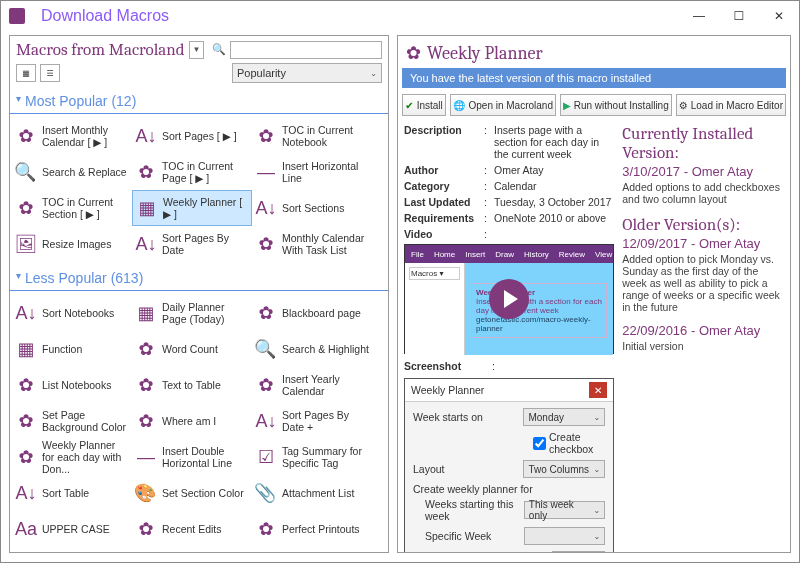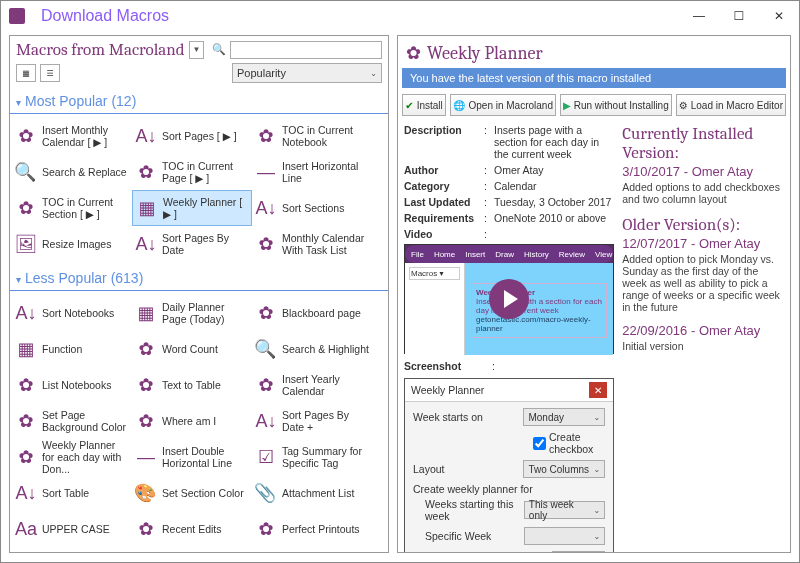--- a/index.html
+++ b/index.html
@@ -12,21 +12,21 @@
 .content { display: flex; height: 530px; padding: 4px 8px 8px 8px; }
 .leftpane { width: 380px; border: 1px solid #999; display: flex; flex-direction: column; margin-right: 8px; }
 .lp-header { display: flex; align-items: center; padding: 4px 6px 2px 6px; gap: 4px; }
 .lp-title { font-family: Cambria, serif; font-size: 17px; color: #80397B; flex: 0 0 auto; }
 .dropdown-btn { width: 18px; height: 18px; border: 1px solid #aaa; display:flex;align-items:center;justify-content:center; font-size:9px; cursor:pointer; }
 .search-icon { width: 16px; height: 16px; display:inline-flex;align-items:center;justify-content:center; color:#555; margin-left:4px; }
 .search-input { flex:1; border:1px solid #aaa; height:18px; padding:0 4px; font-size:11px; }
 .lp-row2 { display:flex; align-items:center; padding:2px 6px 6px 6px; gap:4px; }
 .view-btn { width:20px;height:18px;border:1px solid #aaa;display:flex;align-items:center;justify-content:center;font-size:8px;cursor:pointer;}
 .sort-select { width:150px; height:20px; border:1px solid #aaa; background:#eee; padding:0 4px; font-size:11px; display:flex;align-items:center;justify-content:space-between;cursor:pointer; margin-left:auto;}
-.section-hdr { background:#fff; padding:4px 6px; font-family: Cambria,serif; font-size:14px; color:#6091e0; border-bottom:1px solid #6091e0; display:flex;align-items:flex-end; }
+.section-hdr { background:#fff; padding:4px 6px; font-family: Cambria,serif; font-size:14px; color:#6091e0; border-bottom:1px solid #6091e0; display:flex;align-items:flex-start; }
 .section-hdr::before { content:"▾"; font-size:10px; margin-right:4px; color:#6091e0;}
 .grid { display:flex; flex-wrap:wrap; padding:4px 2px; overflow-y:auto; }
 .grid-container { flex:1; overflow-y:auto; }
 .item { width: 120px; height:36px; display:flex; align-items:center; padding:2px; cursor:pointer; }
 .item.selected { background:#cde8ff; border:1px solid #7ab4e8; }
 .item-icon { width:24px;height:24px; display:flex;align-items:center;justify-content:center; flex-shrink:0; }
 .item-label { font-size:10.5px; line-height:1.15; padding-left:4px; }
 .gear-sm { font-size:18px; color:#80397B; }
 
 .rightpane { flex:1; display:flex; overflow:hidden; }
@@ -38,21 +38,21 @@
 .actbtn { flex:1; border:1px solid #aaa; background:linear-gradient(#fff,#eee); height:22px; display:flex;align-items:center;justify-content:center; gap:3px; font-size:10px; cursor:pointer; padding:0 2px; white-space:nowrap; }
 .actbtn span.ic { font-size:10px; }
 .d-body { flex:1; display:flex; overflow:hidden; }
 .d-left { flex:1.3; padding:4px 6px; overflow-y:auto; font-size:10.5px;}
 .d-right { flex:1; padding:4px 6px 4px 2px; overflow-y:auto; border-left:0; }
 .kv { display:flex; margin-bottom:4px; }
 .kv .k { width:80px; font-weight:bold; }
 .kv .c { width:10px;}
 .kv .v { flex:1; }
 .video { width:100%; height:110px; background:#5a2d68; position:relative; margin-top:4px; border:1px solid #333;}
-.video-top { height:18px; background:#6b3583; display:flex; align-items:center; padding:0 6px; color:#fff; font-size:8px; gap:10px;border-radius:9px;}
+.video-top { height:18px; background:#6b3583; display:flex; align-items:center; padding:0 6px; color:#fff; font-size:8px; gap:10px;}
 .video-body { height:92px; background:#7dd3fc; display:flex; position:relative;}
 .video-body .sb { width:60px; background:#fff; border-right:1px solid #ccc; font-size:8px; padding:4px;}
 .playbtn { position:absolute; top:50%; left:50%; transform:translate(-50%,-50%); width:40px;height:40px; background:#80397B; border-radius:50%; display:flex;align-items:center;justify-content:center;}
 .playbtn::after { content:""; border-left:14px solid #fff; border-top:9px solid transparent; border-bottom:9px solid transparent; margin-left:4px;}
 .ver-title { font-family: Cambria,serif; font-size:17px; color:#80397B; margin-bottom:2px;}
 .ver-sub { font-family: Liberation Sans, sans-serif; font-size:13px; color:#80397B; margin-bottom:2px;}
 .ver-txt { font-size:10.5px; color:#444; margin-bottom:10px;}
 .ss-dialog { border:1px solid #555; margin-top:6px; font-size:10.5px; }
 .ss-title { background:#fff; border-bottom:1px solid #ccc; padding:3px 6px; display:flex; justify-content:space-between; align-items:center;}
 .ss-close { width:18px;height:16px; background:#c0392b;color:#fff;display:flex;align-items:center;justify-content:center;font-size:10px;cursor:pointer;}
@@ -438,21 +438,21 @@
                 </div>
               <div style="clear:both"></div>
             </div>
           </div>
         </div>
         <div class="d-right">
           <div class="ver-title">Currently Installed Version:</div>
           <div class="ver-sub">3/10/2017 - Omer Atay</div>
           <div class="ver-txt">Added options to add checkboxes and two column layout</div>
           <div class="ver-title">Older Version(s):</div>
-          <div class="ver-sub">12/07/2017 - Omer Atay</div>
+          <div class="ver-sub">12/09/2017 - Omer Atay</div>
           <div class="ver-txt">Added option to pick Monday vs. Sunday as the first day of the week as well as ability to pick a range of weeks or a specific week in the future</div>
           <div class="ver-sub">22/09/2016 - Omer Atay</div>
           <div class="ver-txt">Initial version</div>
         </div>
       </div>
     </div>
   </div>
 </div>
 
 </body></html>

